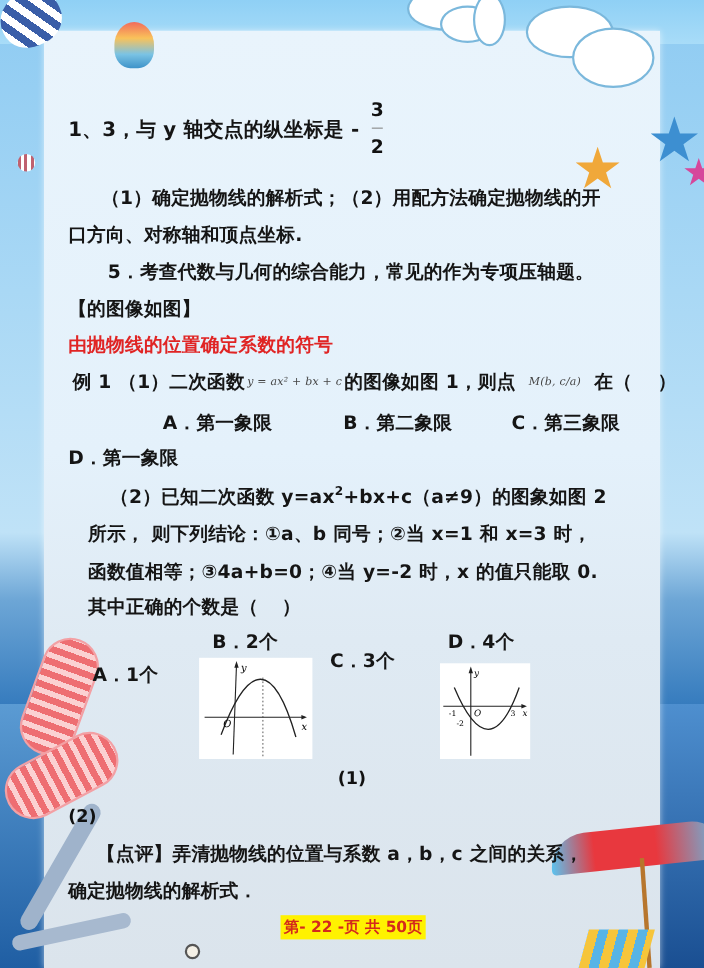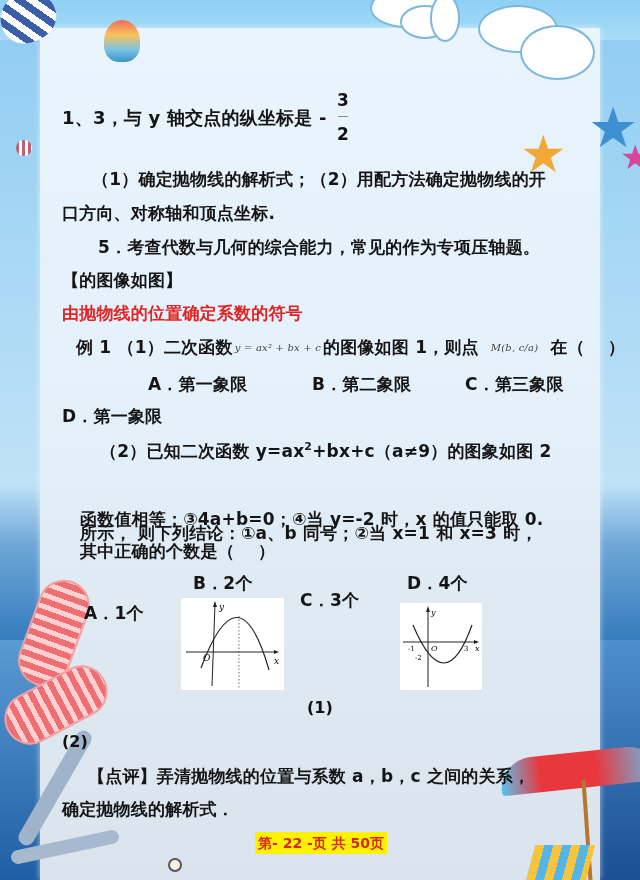--- a/index.html
+++ b/index.html
@@ -94,39 +94,39 @@
 <div class="frac-line" style="left:338px;top:116px;"></div>
 <div class="frac" style="left:336px;top:124px;">2</div>
 
 <div class="txt" style="left:92px;top:168px;">（1）确定抛物线的解析式；（2）用配方法确定抛物线的开</div>
 <div class="txt" style="left:62px;top:202px;">口方向、对称轴和顶点坐标.</div>
 <div class="txt" style="left:98px;top:236px;">5．考查代数与几何的综合能力，常见的作为专项压轴题。</div>
 
 <div class="txt" style="left:62px;top:269px;">【的图像如图】</div>
 <div class="txt red" style="left:62px;top:302px;">由抛物线的位置确定系数的符号</div>
 
-<div class="txt" style="left:76px;top:336px;display:flex;align-items:center;">
+<div class="txt" style="left:66px;top:336px;display:flex;align-items:center;">
   <span>例 1 （1）二次函数</span>
   <span class="math-small" style="margin:0 2px;">y = ax² + bx + c</span>
   <span>的图像如图 1，则点</span>
   <span class="math-small" style="margin:0 12px;">M(b, c/a)</span>
   <span>在（　 ）</span>
 </div>
 
 <div class="txt" style="left:148px;top:373px;">A．第一象限</div>
 <div class="txt" style="left:312px;top:373px;">B．第二象限</div>
 <div class="txt" style="left:465px;top:373px;">C．第三象限</div>
 <div class="txt" style="left:62px;top:405px;">D．第一象限</div>
 
 <div class="txt" style="left:100px;top:440px;">
   <span>（2）已知二次函数 y=ax</span><sup>2</sup><span>+bx+c（a≠9）的图象如图 2</span>
 </div>
-<div class="txt" style="left:80px;top:474px;margin-top:48px;">所示， 则下列结论：①a、b 同号；②当 x=1 和 x=3 时，</div>
+<div class="txt" style="left:80px;top:474px;">所示， 则下列结论：①a、b 同号；②当 x=1 和 x=3 时，</div>
 <div class="txt" style="left:80px;top:508px;">函数值相等；③4a+b=0；④当 y=-2 时，x 的值只能取 0.</div>
-<div class="txt" style="left:80px;top:540px;">其中正确的个数是（　 ）</div>
+<div class="txt" style="left:80px;top:540px;font-family:Liberation Serif, serif;">其中正确的个数是（　 ）</div>
 
 <div class="txt" style="left:84px;top:602px;">A．1个</div>
 <div class="txt" style="left:193px;top:572px;">B．2个</div>
 <div class="txt" style="left:300px;top:589px;text-align:center;">C．3个</div>
 <div class="txt" style="left:407px;top:572px;">D．4个</div>
 
 <div class="fig" style="left:181px;top:598px;width:103px;height:92px;">
   <svg viewBox="0 0 103 92">
     <line x1="5" y1="54" x2="96" y2="54" stroke="#222" stroke-width="1"></line>
     <polygon points="98,54 93,52 93,56" fill="#222"></polygon>

